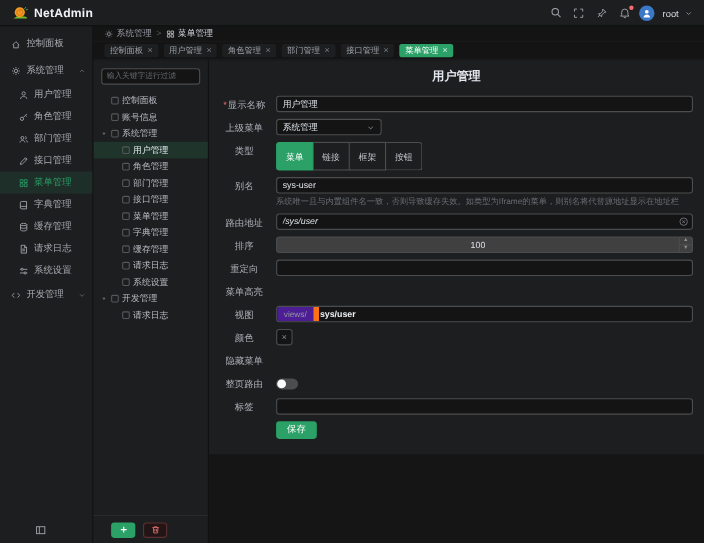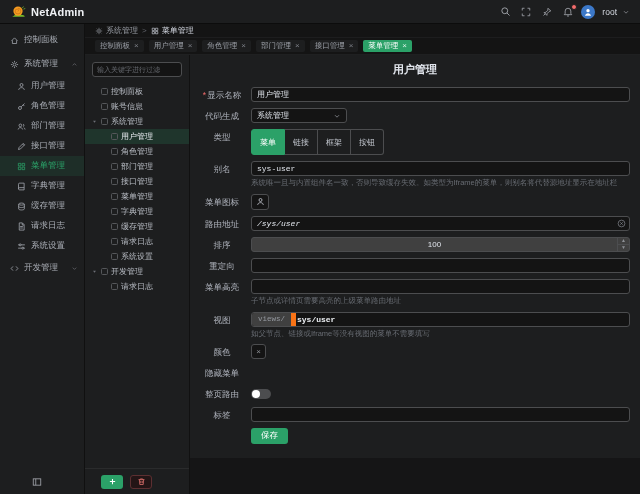--- a/index.html
+++ b/index.html
@@ -60,32 +60,32 @@
   .fbody{flex:1;min-width:0}
   .inp{height:15px;background:#141414;border:1px solid #4c4d4f;border-radius:3px;color:#dfe3ea;font-size:8px;padding:0 5px;width:100%;font-family:inherit;display:flex;align-items:center}
   input.inp{outline:none}
   .help{font-size:7.5px;color:#686c73;margin-top:2px;line-height:1.3}
   .select{width:96px;justify-content:space-between;cursor:pointer}
   .radio-group{display:flex}
   .radio-opt{height:26px;display:flex;align-items:center;padding:0 8px;border:1px solid #4c4d4f;border-left:none;color:#c3c7cf;font-size:8px;cursor:pointer;background:transparent}
   .radio-opt:first-child{border-left:1px solid #4c4d4f;border-radius:3px 0 0 3px}
   .radio-opt:last-child{border-radius:0 3px 3px 0}
   .radio-opt.active{background:#2ba168;border-color:#2ba168;color:#fff}
-  .mono{font-family:Liberation Mono, monospace}
+  .mono{font-family:Liberation Sans, sans-serif}
   .icon-btn{width:18px;height:16px;border:1px solid #4c4d4f;border-radius:3px;background:#141414;display:flex;align-items:center;justify-content:center;cursor:pointer;color:#cfd3dc}
   .route-wrap{position:relative;display:flex;align-items:center}
   .route-wrap .inp{font-style:italic;padding-right:32px}
   .clear-ic{position:absolute;right:4px;color:#7d8087;cursor:pointer}
   .numwrap{display:flex;width:100%;height:15px;border:1px solid #4c4d4f;border-radius:3px;background:#404040;overflow:hidden}
   .numval{flex:1;text-align:center;font-size:8px;color:#dfe3ea;line-height:13px}
   .spin{width:12px;border-left:1px solid #4c4d4f;display:flex;flex-direction:column}
   .spin span{flex:1;display:flex;align-items:center;justify-content:center;font-size:5px;color:#8d9095;cursor:pointer;line-height:1}
   .spin span:first-child{border-bottom:1px solid #4c4d4f}
   .view-wrap{display:flex;width:100%;height:15px;border:1px solid #4c4d4f;border-radius:3px;background:#141414;overflow:hidden;align-items:center}
-  .view-prefix{background:#404040;color:#9599a0;font-size:7.5px;padding:0 6px;height:100%;display:flex;align-items:center;border-right:5px solid #f97316}
+  .view-prefix{background:#4c1d95;color:#9599a0;font-size:7.5px;padding:0 6px;height:100%;display:flex;align-items:center;border-right:5px solid #f97316}
   .view-val{padding:0 1px;font-size:8px;color:#eef1f5;font-weight:bold}
   .color-btn{width:15px;height:15px;border:1px solid #4c4d4f;border-radius:3px;background:#141414;display:flex;align-items:center;justify-content:center;color:#8d9095;font-size:8px;cursor:pointer}
   .check-line{display:flex;align-items:center;gap:4px;padding-top:3px;flex-wrap:nowrap;white-space:nowrap}
   .ck-label{font-size:8px;color:#c3c7cf}
   .ck-label.bold{font-weight:bold;color:#d9dde4}
   .ck-desc{font-size:7.5px;color:#787c83}
   .toggle{width:20px;height:10px;border-radius:5px;background:#4c4d4f;position:relative;cursor:pointer;margin-top:3px}
   .toggle .knob{position:absolute;left:1px;top:1px;width:8px;height:8px;border-radius:50%;background:#fff}
   .save-btn{margin-left:51px;height:16px;padding:0 10px;background:#2ba168;color:#fff;border:none;border-radius:3px;font-size:8.5px;cursor:pointer;font-family:inherit}
 </style>
@@ -417,21 +417,21 @@
           <div class="form-title">用户管理</div>
 
           <div class="frow">
             <div class="flabel"><span class="req">*</span><span>显示名称</span></div>
             <div class="fbody">
                 <input class="inp" value="用户管理" style="">
               </div>
           </div>
 
           <div class="frow">
-            <div class="flabel">代码生成</div>
+            <div class="flabel">上级菜单</div>
             <div class="fbody">
               <div class="inp select">
                 <span>系统管理</span>
                 <span class="ic">
                     <svg width="8" height="8" viewBox="0 0 12 12">
                       <path d="m3 4.8 3 3 3-3" fill="none" stroke="currentColor"></path>
                     </svg>
                   </span>
               </div>
             </div>
@@ -450,33 +450,20 @@
           </div>
 
           <div class="frow">
             <div class="flabel">别名</div>
             <div class="fbody">
               <input class="inp mono" value="sys-user" style="">
               <div class="help">系统唯一且与内置组件名一致，否则导致缓存失效。如类型为Iframe的菜单，则别名将代替源地址显示在地址栏</div>
             </div>
           </div>
 
-          <div class="frow">
-            <div class="flabel">菜单图标</div>
-            <div class="fbody">
-              <div class="icon-btn">
-                <span>
-                    <svg width="9" height="9" viewBox="0 0 12 12">
-                      <circle cx="6" cy="4" r="2" fill="none" stroke="currentColor"></circle>
-                      <path d="M2.2 10.5c.4-2 1.9-3 3.8-3s3.4 1 3.8 3" fill="none" stroke="currentColor"></path>
-                    </svg>
-                  </span>
-              </div>
-            </div>
-          </div>
 
           <div class="frow">
             <div class="flabel">路由地址</div>
             <div class="fbody">
               <div class="route-wrap">
                 <input class="inp mono" value="/sys/user" style="">
                 <span class="clear-ic">
                     <svg width="9" height="9" viewBox="0 0 12 12">
                       <circle cx="6" cy="6" r="4.5" fill="none" stroke="currentColor"></circle>
                       <path d="m4.4 4.4 3.2 3.2M7.6 4.4 4.4 7.6" stroke="currentColor"></path>
@@ -501,34 +488,29 @@
 
           <div class="frow">
             <div class="flabel">重定向</div>
             <div class="fbody">
                 <input class="inp" style="">
               </div>
           </div>
 
           <div class="frow">
             <div class="flabel">菜单高亮</div>
-            <div class="fbody">
-              <input class="inp" style="">
-              <div class="help">子节点或详情页需要高亮的上级菜单路由地址</div>
-            </div>
           </div>
 
           <div class="frow">
             <div class="flabel">视图</div>
             <div class="fbody">
               <div class="view-wrap">
                 <span class="view-prefix mono">views/</span>
                 <span class="view-val mono">sys/user</span>
               </div>
-              <div class="help">如父节点、链接或Iframe等没有视图的菜单不需要填写</div>
             </div>
           </div>
 
           <div class="frow">
             <div class="flabel">颜色</div>
             <div class="fbody">
               <div class="color-btn">
                   <span>×</span>
                 </div>
             </div>

